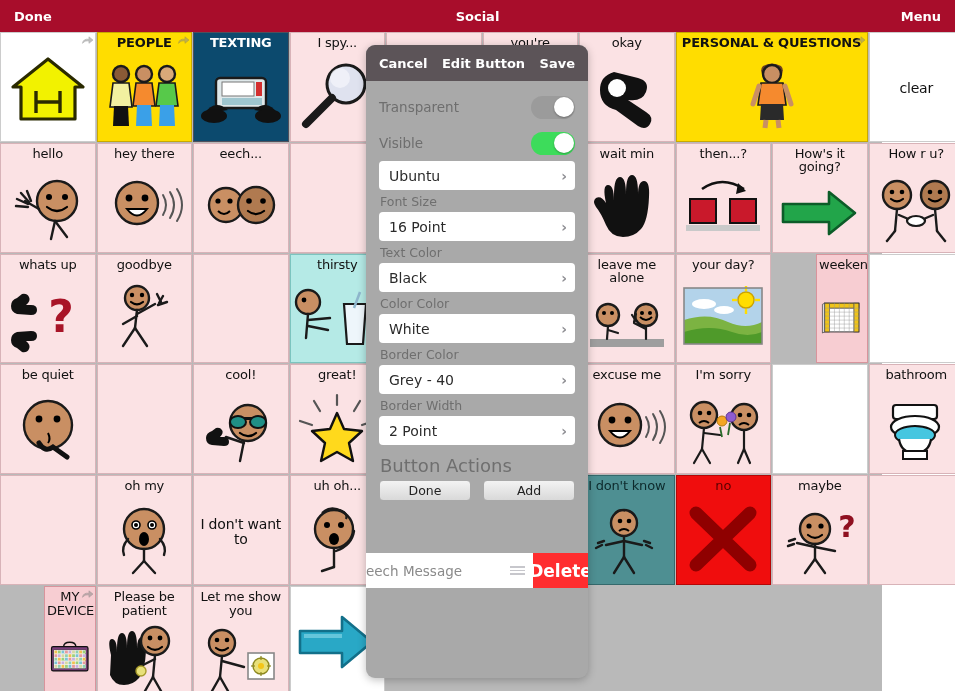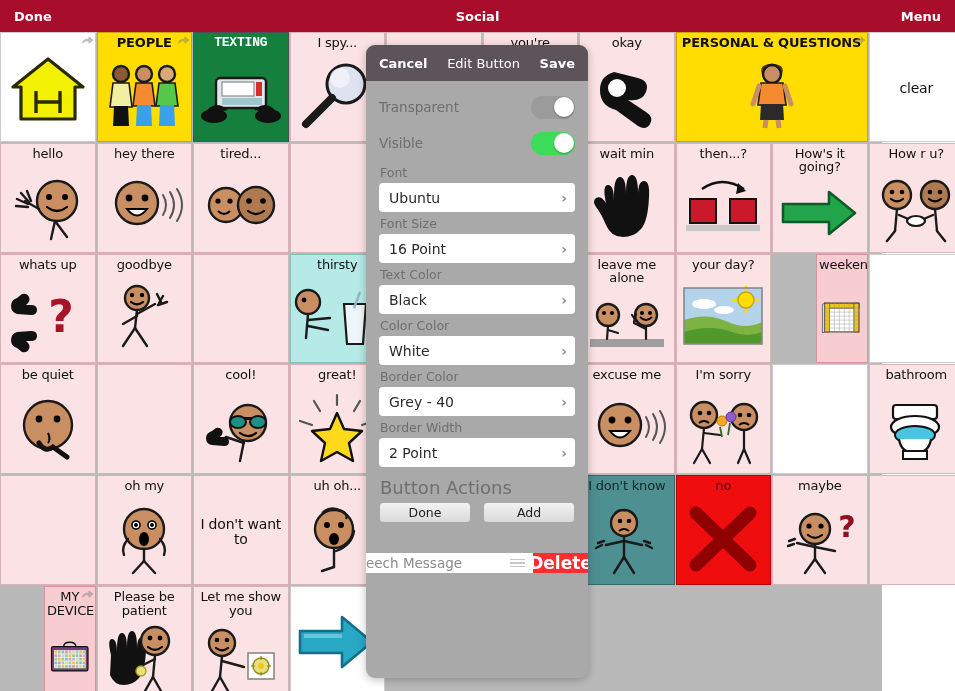--- a/index.html
+++ b/index.html
@@ -52,21 +52,21 @@
   }
   .cell .art svg { display: block; }
   .cell.center-only { justify-content: center; }
   .cell.center-only .lbl { font-size: 14px; }
 
   
   .c-white  { background: #ffffff; border-color: #cccccc; }
   .c-pink   { background: #fbe2e4; border-color: #d8b3b8; }
   .c-pink2  { background: #f7cdd2; border-color: #d8949c; margin-left: 44px; }
   .c-yellow { background: #ffdd00; border-color: #c9a900; }
-  .c-grey   { background: #15803d; border-color: #50505c; font-family: Liberation Mono, monospace; }
+  .c-grey   { background: #0c4a6e; border-color: #50505c; }
   .c-cyan   { background: #b5eae6; border-color: #7cc4bf; }
   .c-green  { background: #35d62b; border-color: #1f9a18; }
   .c-teal   { background: #4e8f92; border-color: #35696c; }
   .c-red    { background: #f00d0d; border-color: #b60606; }
   .c-lpink  { background: #f9d4d9; border-color: #d8a5ab; }
 
   .c-grey .lbl { color: #ffffff; font-weight: 700; }
   .c-yellow .lbl { font-weight: 700; }
   .c-green .lbl, .c-teal .lbl, .c-red .lbl { font-weight: 400; }
   .c-red .lbl { color: #5a0000; }
@@ -83,21 +83,21 @@
     width: 222px; height: 633px;
     background: #a9a9a9; border-radius: 9px;
     overflow: hidden;
     box-shadow: 0 2px 8px rgba(0,0,0,.25);
   }
   .modal-head {
     height: 36px; background: #5c5458; color: #fff;
     display: flex; align-items: center; justify-content: space-between;
     padding: 0 13px; font-size: 13px; font-weight: 700;
   }
-  .modal-head .mtitle { font-size: 13px; font-weight: 400; }
+  .modal-head .mtitle { font-size: 13px; font-weight: 700; }
   .modal-body { padding: 8px 13px 0 13px; }
 
   .row-toggle {
     display: flex; align-items: center; justify-content: space-between;
     height: 36px;
   }
   .row-toggle .tlabel { font-size: 13.5px; color: #6e6e6e; }
   .switch {
     width: 44px; height: 23px; border-radius: 12px;
     background: #9b9b9b; position: relative; flex: none;
@@ -126,21 +126,21 @@
   .abtn {
     flex: 1; height: 21px; border-radius: 4px;
     background: linear-gradient(#f3f3f3,#d9d9d9);
     border: 1px solid #a9a9a9;
     display: flex; align-items: center; justify-content: center;
     font-size: 12.5px; color: #222;
   }
 
   .speech-row {
     position: absolute; left: -6px; top: 508px;
-    width: 228px; height: 20px;
+    width: 228px; height: 35px;
     display: flex; align-items: stretch;
   }
   .speech-field {
     flex: 1; background: #fff;
     display: flex; align-items: center; justify-content: space-between;
     padding: 0 8px 0 6px; font-size: 13.5px; color: #8a8a8a;
   }
   .handle { display: flex; flex-direction: column; gap: 2px; }
   .handle span { display: block; width: 15px; height: 1.6px; background: #c7c7cc; }
   .delete-btn {
@@ -306,21 +306,21 @@
             <path d="M26 40 q10 13 20 0 Z" fill="#fff" stroke="#000" stroke-width="2"></path>
             <g stroke="#555" stroke-width="2" fill="none" stroke-linecap="round">
               <path d="M62 26 q6 10 0 20"></path>
               <path d="M69 23 q8 13 0 26"></path>
               <path d="M76 20 q10 16 0 32"></path>
             </g>
           </svg>
         </div>
       </div>
       <div class="cell c-pink">
-        <div class="lbl">tired...</div>
+        <div class="lbl">eech...</div>
         <div class="art">
           <svg width="86" height="74" viewBox="0 0 86 74">
             <circle cx="28" cy="36" r="17" fill="#c98f63" stroke="#1a1a1a" stroke-width="2.4"></circle>
             <circle cx="20" cy="32" r="2.6" fill="#000"></circle>
             <circle cx="32" cy="32" r="2.6" fill="#000"></circle>
             <path d="M20 42 q6 6 12 0" fill="none" stroke="#000" stroke-width="2"></path>
             <circle cx="58" cy="36" r="18" fill="#b07a50" stroke="#1a1a1a" stroke-width="2.4"></circle>
             <circle cx="51" cy="32" r="2.8" fill="#000"></circle>
             <circle cx="65" cy="32" r="2.8" fill="#000"></circle>
             <path d="M50 42 Q58 48.4 66 42" fill="none" stroke="#000" stroke-width="2.2" stroke-linecap="round"></path>
@@ -934,21 +934,20 @@
       </div>
 
       <div class="row-toggle">
         <span class="tlabel">Visible</span>
         <span class="switch on">
             <span class="knob"></span>
           </span>
       </div>
 
       <div id="fields">
-          <div class="flabel">Font</div>
           <div class="fselect">
             <span>Ubuntu</span>
             <span class="chev">›</span>
           </div>
           <div class="flabel">Font Size</div>
           <div class="fselect">
             <span>16 Point</span>
             <span class="chev">›</span>
           </div>
           <div class="flabel">Text Color</div>

